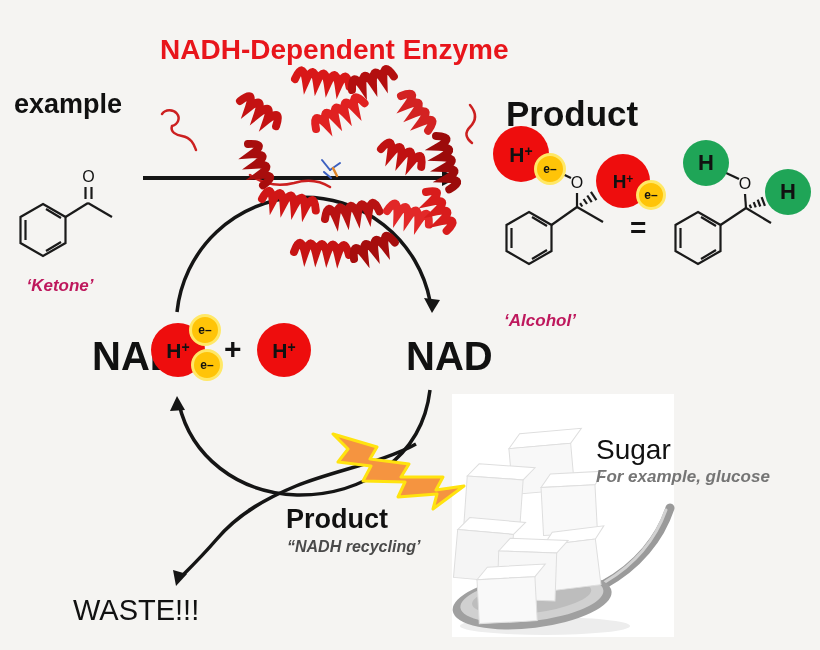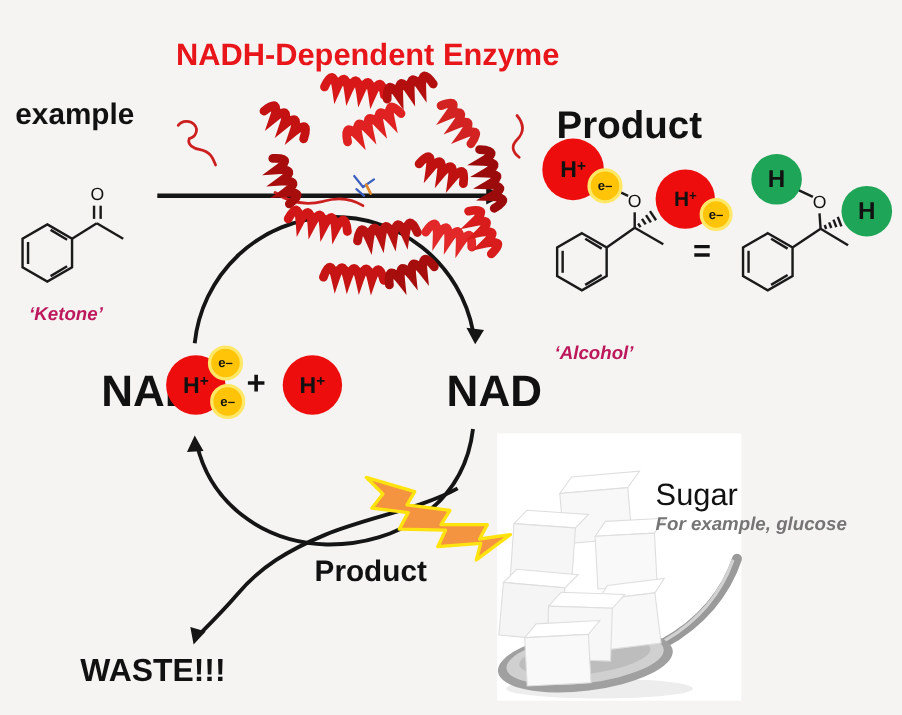--- a/index.html
+++ b/index.html
@@ -15,21 +15,21 @@
   .ketone-cap{left:8px;top:276px;width:104px;}
   .alcohol-cap{left:488px;top:273px;width:104px;margin-top:38px;}
   .product-h{left:506px;top:94px;font-weight:bold;font-size:35px;}
   .nad{font-weight:bold;font-size:40px;}
   .nad-left{left:92px;top:334px;}
   .nad-right{left:406px;top:334px;}
   .plus-sign{left:224px;top:332px;font-weight:bold;font-size:30px;}
   .equals{left:630px;top:212px;font-weight:bold;font-size:28px;}
   .recharge-h{left:286px;top:504px;font-weight:bold;font-size:27px;}
   .recharge-sub{left:287px;top:538px;font-style:italic;font-weight:bold;font-size:16px;color:#4a4a4a;}
-  .waste{left:73px;top:594px;font-weight:bold;font-size:29px;}
+  .waste{left:73px;top:594px;font-weight:normal;font-size:29px;}
   .sugar-h{left:596px;top:434px;font-weight:normal;font-size:28px;}
   .sugar-sub{left:596px;top:467px;font-style:italic;font-weight:bold;font-size:17px;color:#757575;}
   .circle{
     position:absolute;border-radius:50%;display:flex;align-items:center;justify-content:center;
     font-weight:bold;box-sizing:border-box;
   }
   .red{background:#ee0d0d;}
   .yellow{background:#ffc408;border:3px solid #ffe867;}
   .green{background:#1fa557;}
   .proton{font-size:21px;line-height:1;}
@@ -188,20 +188,21 @@
 
   <div class="txt product-h">Product</div>
   <div class="txt caption alcohol-cap">‘Alcohol’</div>
   <div class="txt equals">=</div>
 
   <div class="txt nad nad-left">NAD</div>
   <div class="txt plus-sign">+</div>
   <div class="txt nad nad-right">NAD</div>
 
   <div class="txt recharge-h">Product</div>
+  <div class="txt recharge-sub">“NADH recycling’</div>
 
   <div class="txt waste">WASTE!!!</div>
 
   <div class="txt sugar-h">Sugar</div>
   <div class="txt sugar-sub">For example, glucose</div>
 
   <div class="circle red" style="left:151px;top:323px;width:54px;height:54px;">
     <span class="proton"><span>H</span><span class="sup">+</span></span>
   </div>
   <div class="circle yellow" style="left:189px;top:314px;width:32px;height:32px;">

